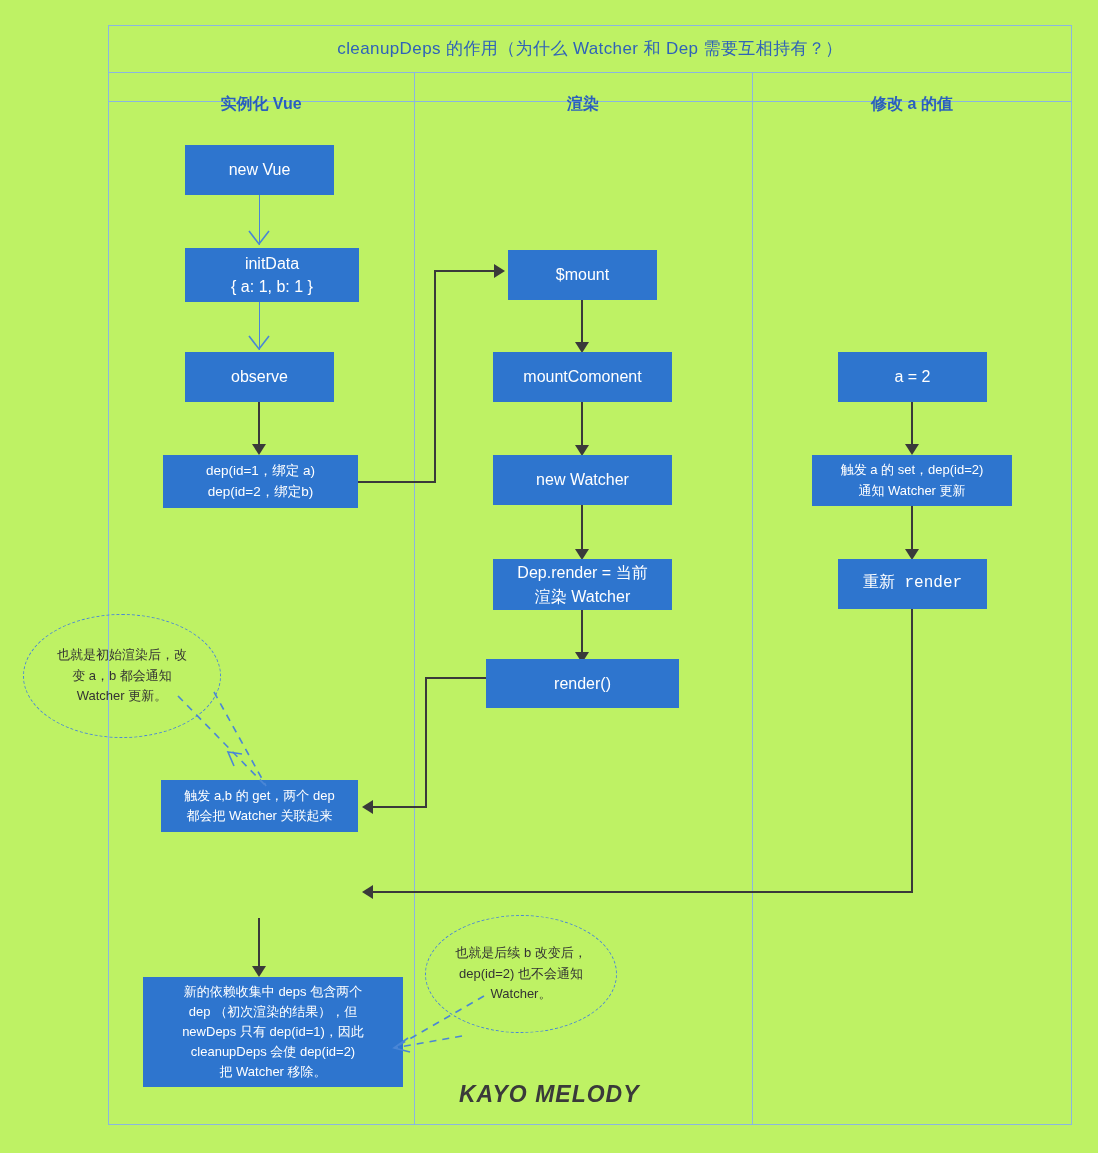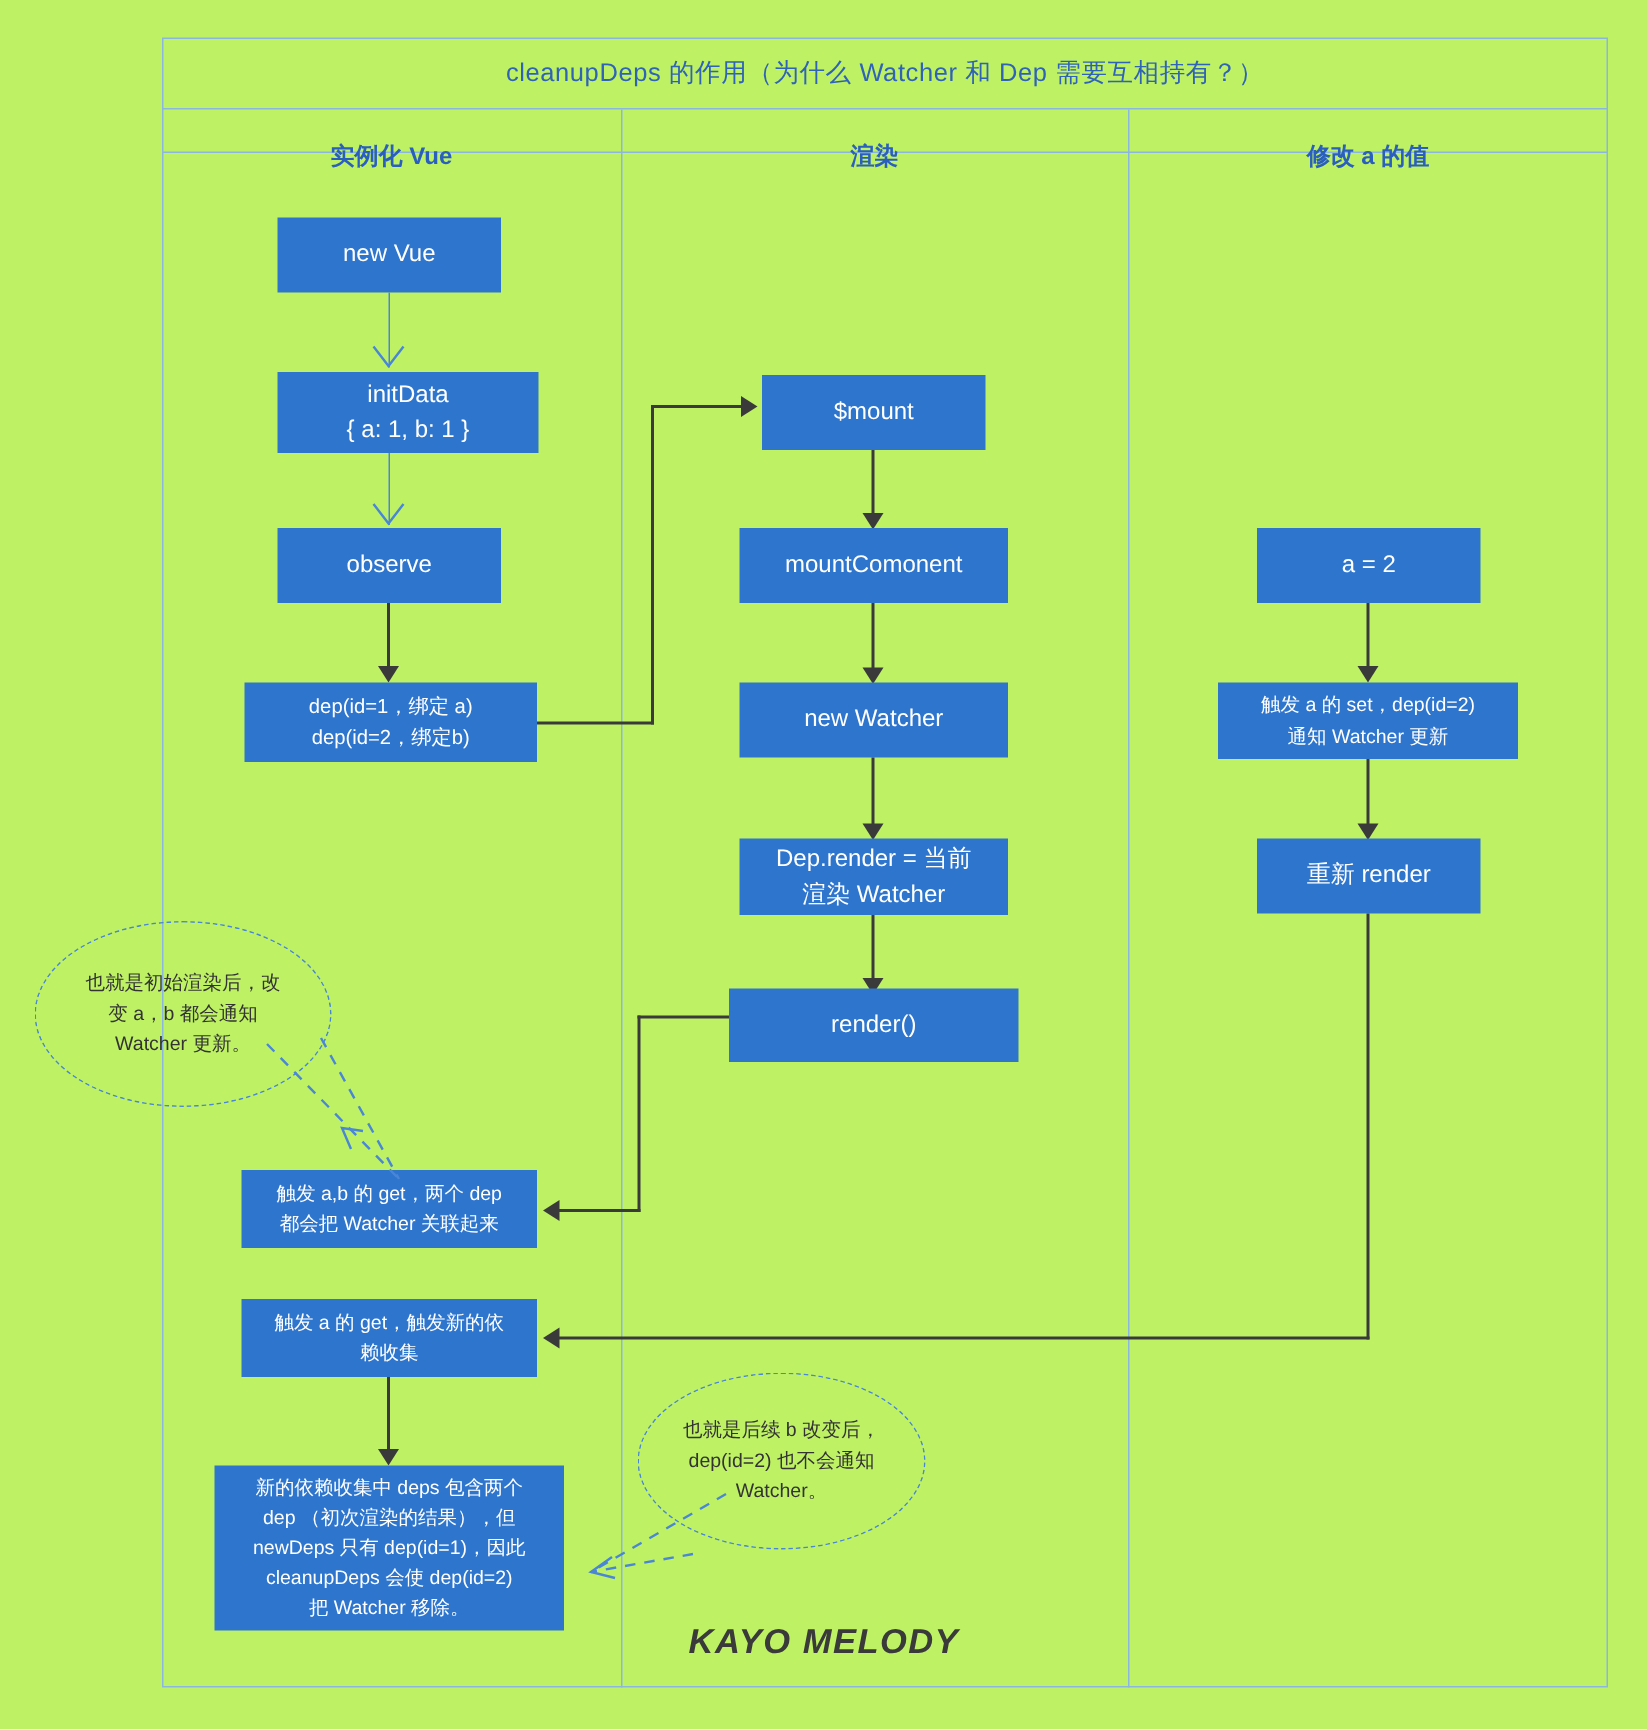--- a/index.html
+++ b/index.html
@@ -231,44 +231,42 @@
   <div class="box" style="left:486px; top:659px; width:193px; height:49px;text-align:center;">render()</div>
 
   <div class="seg h" style="left:425px; top:677px; width:61px;"></div>
   <div class="seg v" style="left:425px; top:677px; height:131px;"></div>
   <div class="seg h" style="left:372px; top:806px; width:55px;"></div>
   <div class="arrow-left" style="left:362px; top:800px;"></div>
 
   <div class="box tiny" style="left:161px; top:780px; width:197px; height:52px;">触发 a,b 的 get，两个 dep
 都会把 Watcher 关联起来</div>
 
-  <div class="box tiny" style="left:161px; top:866px; width:197px; height:52px;">触发 a 的 get，触发新的依
-赖收集</div>
 
   <div class="seg v" style="left:258px; top:918px; height:52px;"></div>
   <div class="arrow-down" style="left:252px; top:966px;"></div>
 
-  <div class="box tiny" style="left:143px; top:977px; width:233px; height:110px;">新的依赖收集中 deps 包含两个
+  <div class="box tiny" style="left:143px; top:977px; width:260px; height:110px;">新的依赖收集中 deps 包含两个
 dep （初次渲染的结果），但
 newDeps 只有 dep(id=1)，因此
 cleanupDeps 会使 dep(id=2)
 把 Watcher 移除。</div>
 
   <div class="box" style="left:838px; top:352px; width:149px; height:50px;">a = 2</div>
 
   <div class="seg v" style="left:911px; top:402px; height:46px;"></div>
   <div class="arrow-down" style="left:905px; top:444px;"></div>
 
   <div class="box tiny" style="left:812px; top:455px; width:200px; height:51px;">触发 a 的 set，dep(id=2)
 通知 Watcher 更新</div>
 
   <div class="seg v" style="left:911px; top:506px; height:47px;"></div>
   <div class="arrow-down" style="left:905px; top:549px;"></div>
 
-  <div class="box" style="left:838px; top:559px; width:149px; height:50px;">重新 render</div>
+  <div class="box" style="left:838px; top:559px; width:149px; height:50px;font-family:Liberation Mono, monospace;">重新 render</div>
 
   <div class="seg v" style="left:911px; top:609px; height:284px;"></div>
   <div class="seg h" style="left:372px; top:891px; width:541px;"></div>
   <div class="arrow-left" style="left:362px; top:885px;"></div>
 
   <div class="bubble" style="left:23px; top:614px; width:198px; height:124px;">也就是初始渲染后，改
 变 a，b 都会通知
 Watcher 更新。</div>
   <svg class="tail" style="left:170px; top:690px; width:110px; height:110px;" viewBox="0 0 110 110">
     <path d="M8 6 L96 96" stroke="#4a86d6" stroke-width="1.6" fill="none" stroke-dasharray="7 6"></path>

